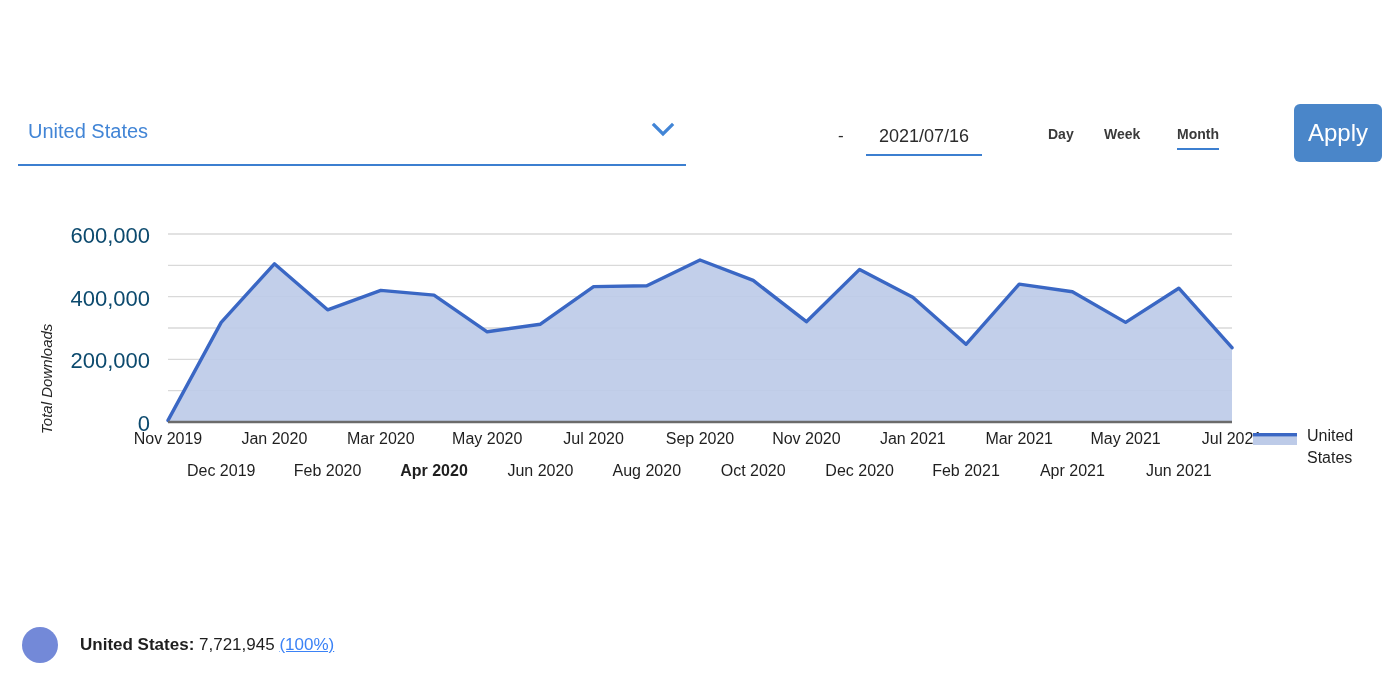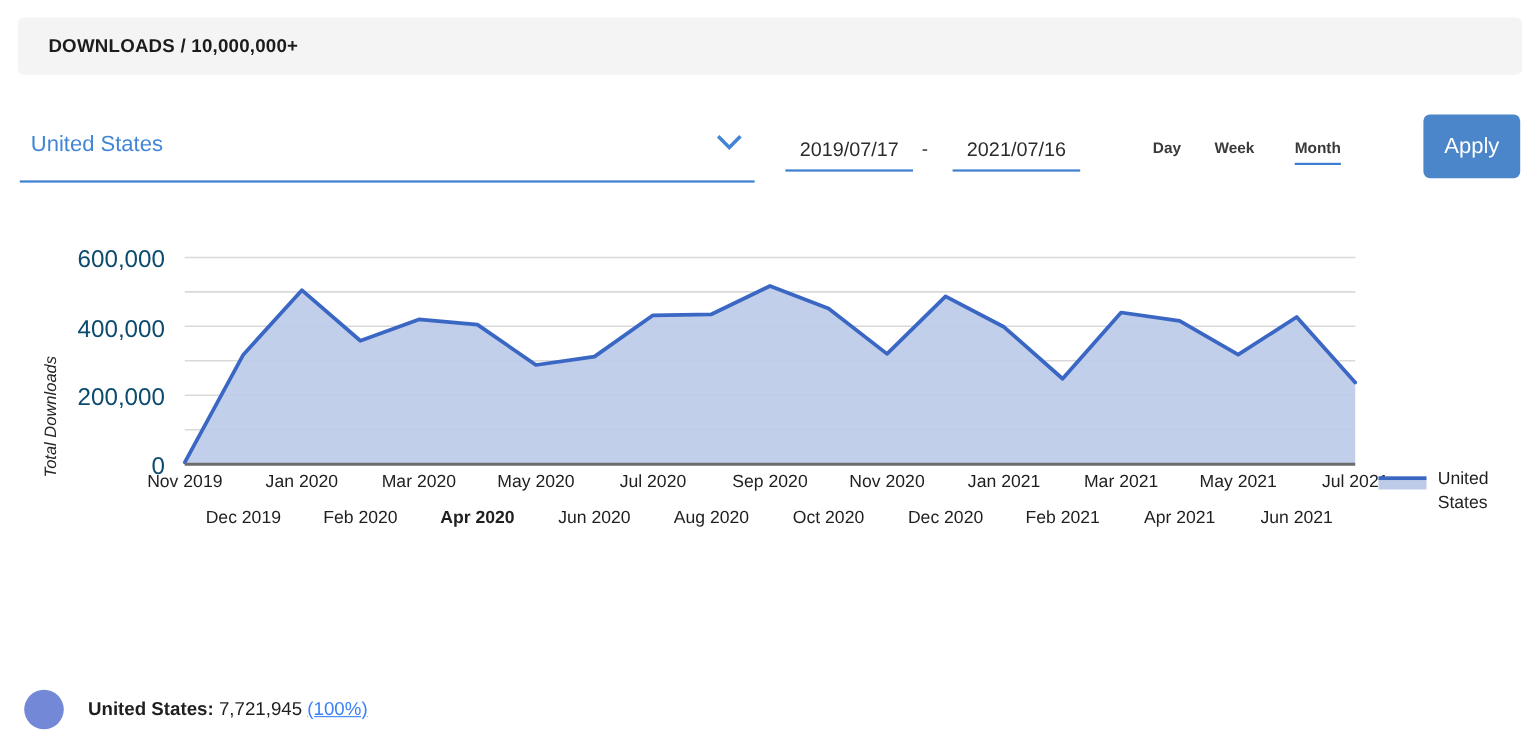--- a/index.html
+++ b/index.html
@@ -72,21 +72,21 @@
   }
   .gran-day   { left: 1048px; }
   .gran-week  { left: 1104px; }
   .gran-month { left: 1177px; border-bottom: 2.5px solid #3c7fd0; }
 
   .apply-btn {
     position: absolute; left: 1294px; top: 104px;
     width: 88px; height: 58px;
     background: #4a86c9;
     border: none; border-radius: 6px;
-    color: #ffffff; font-size: 20px;
+    color: #ffffff; font-size: 24px;
     font-family: "Liberation Sans", sans-serif;
     cursor: pointer;
   }
 
   
   .chart-wrap {
     position: absolute; left: 0; top: 196px;
     width: 1400px; height: 300px;
   }
   .y-axis-title {
@@ -137,38 +137,32 @@
     font-size: 17px; color: #1f1f1f;
   }
   .legend-row-text b { font-weight: bold; }
   .legend-row-text .pct { color: #3b82f6; text-decoration: underline; }
 </style>
 </head>
 <body>
 
 <div class="page">
 
-  <div class="banner">
-    <div class="banner-title">DOWNLOADS / 10,000,000+</div>
-  </div>
 
   <div class="controls">
 
     <div class="country-select">
       <div class="country-value">United States</div>
       <div class="chev">
         <svg width="26" height="20" viewBox="0 0 26 20">
           <path d="M4 5 L13 14 L22 5" fill="none" stroke="#4285d6" stroke-width="3.2" stroke-linecap="square"></path>
         </svg>
       </div>
     </div>
 
-    <div class="date-field date-from">
-      <span>2019/07/17</span>
-    </div>
     <div class="date-dash">-</div>
     <div class="date-field date-to">
       <span>2021/07/16</span>
     </div>
 
     <div class="gran gran-day">Day</div>
     <div class="gran gran-week">Week</div>
     <div class="gran gran-month">Month</div>
   </div>
 

